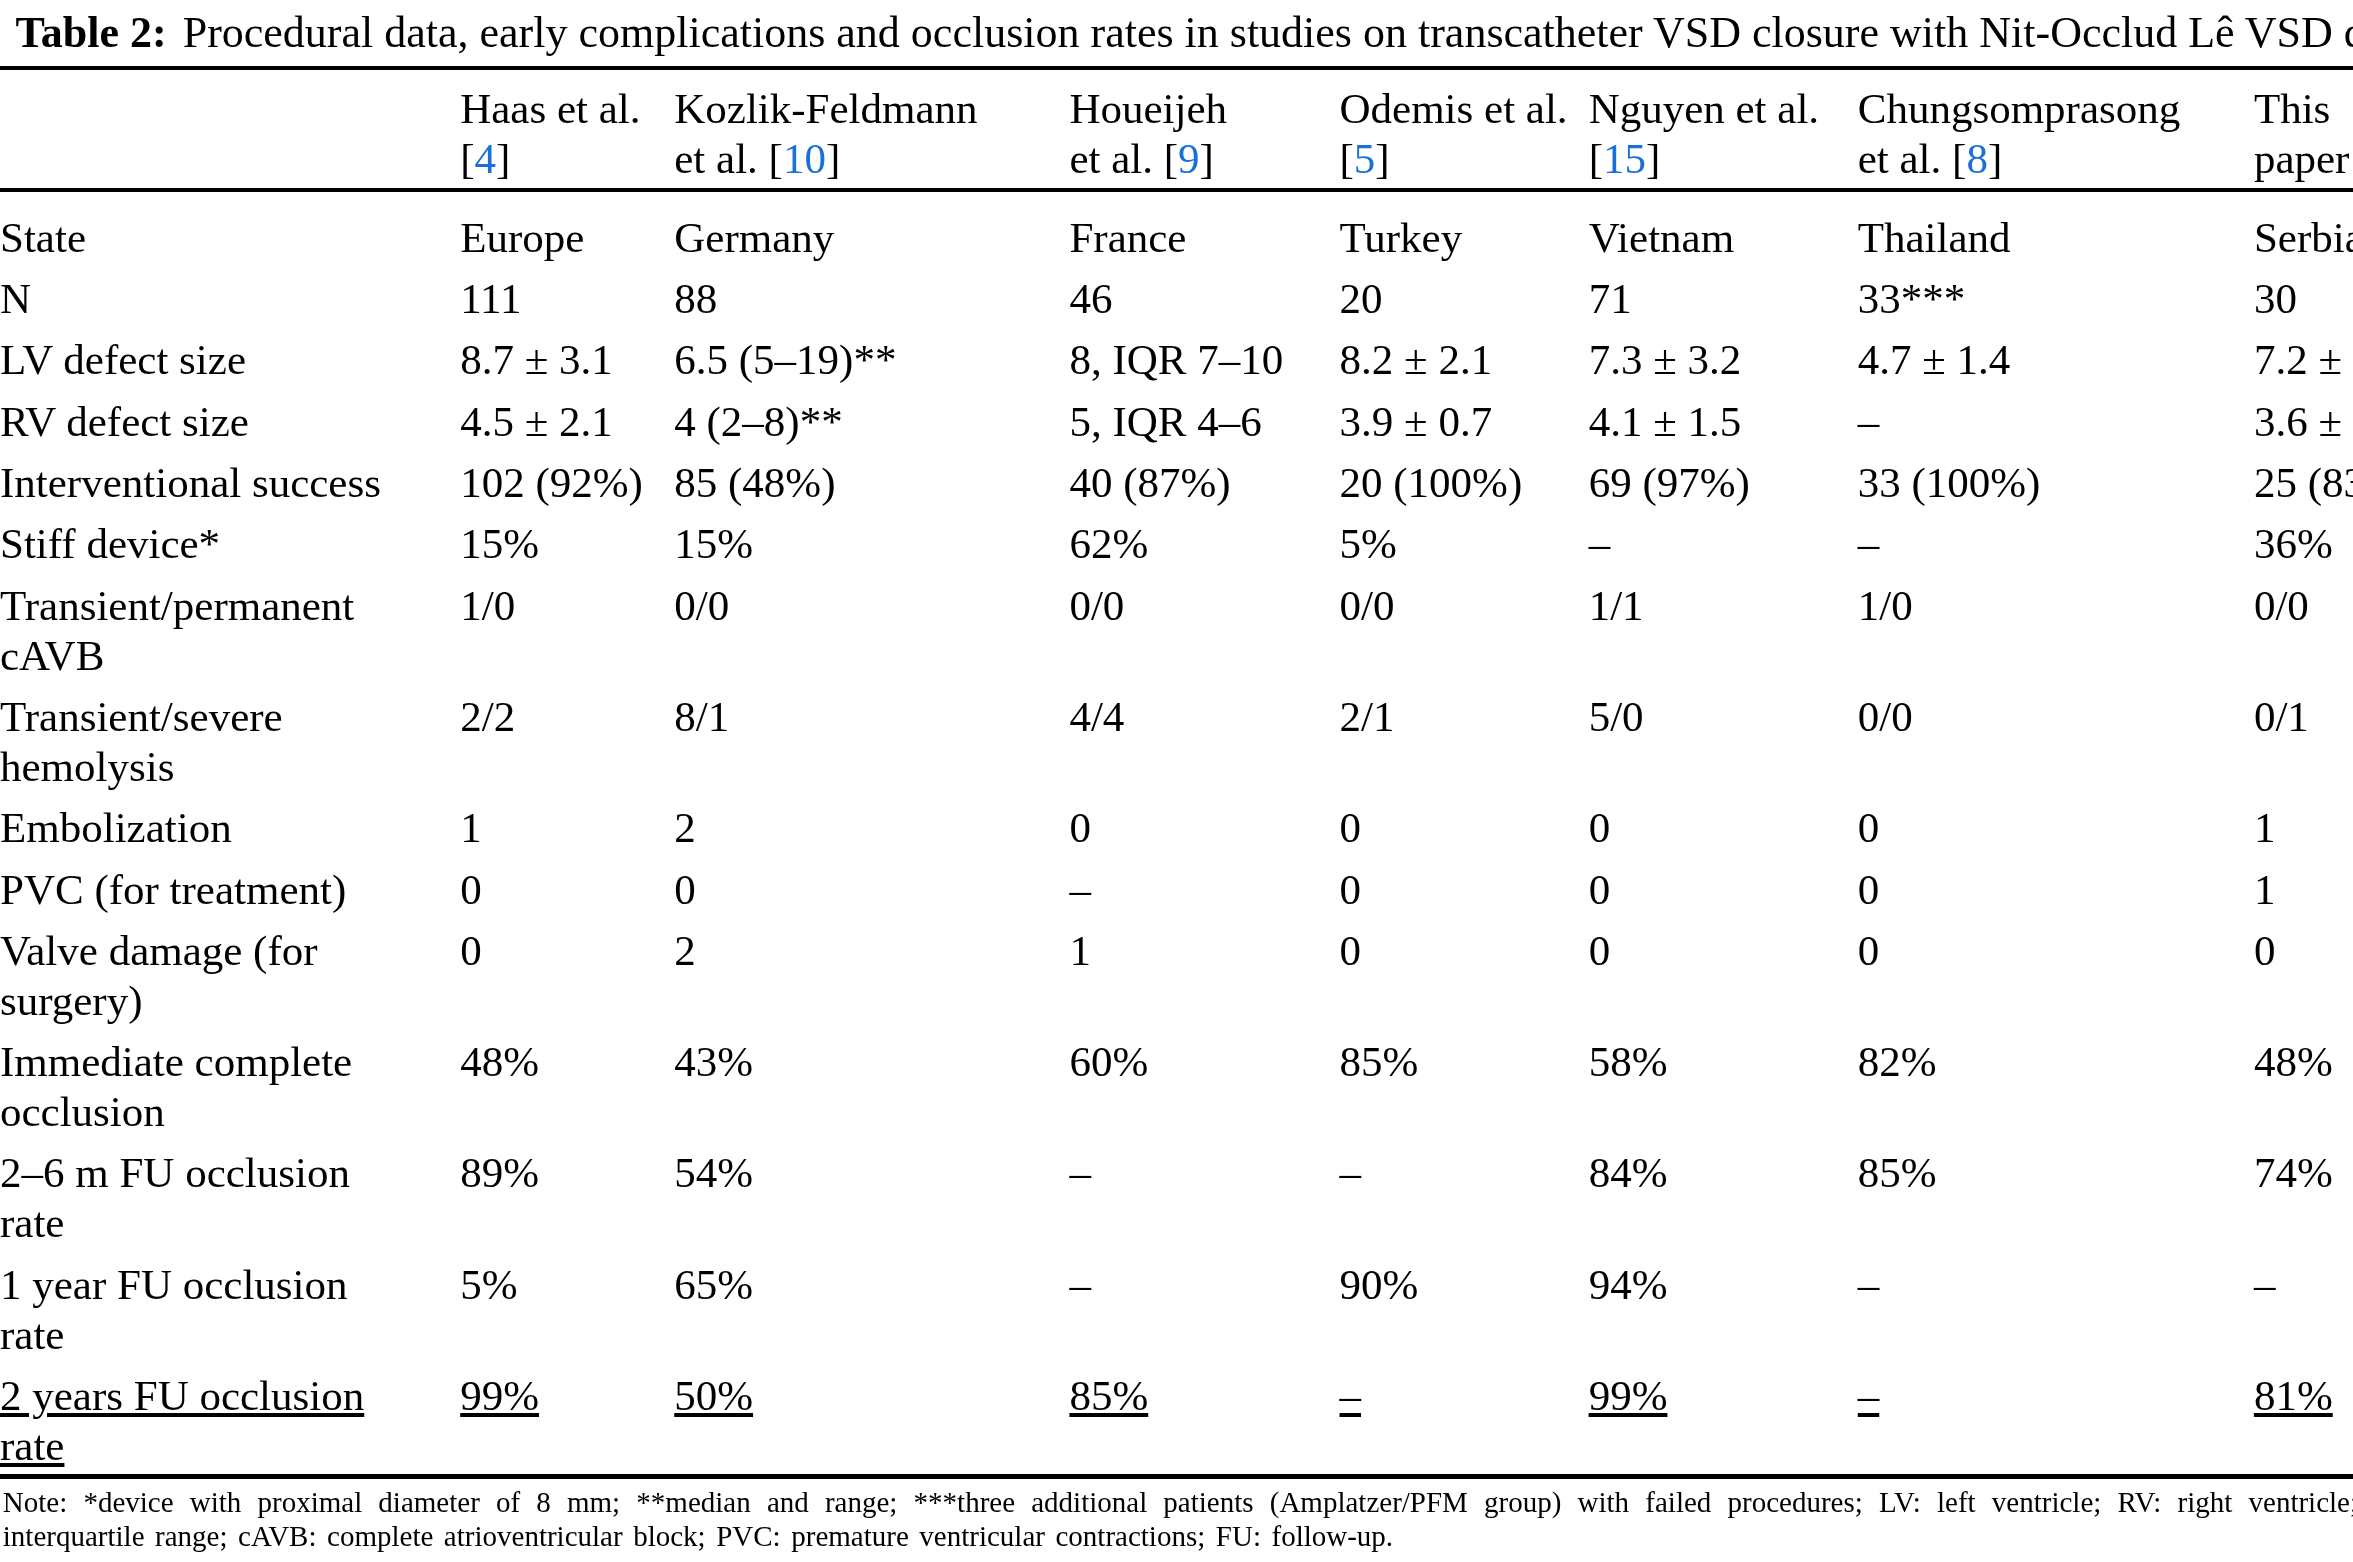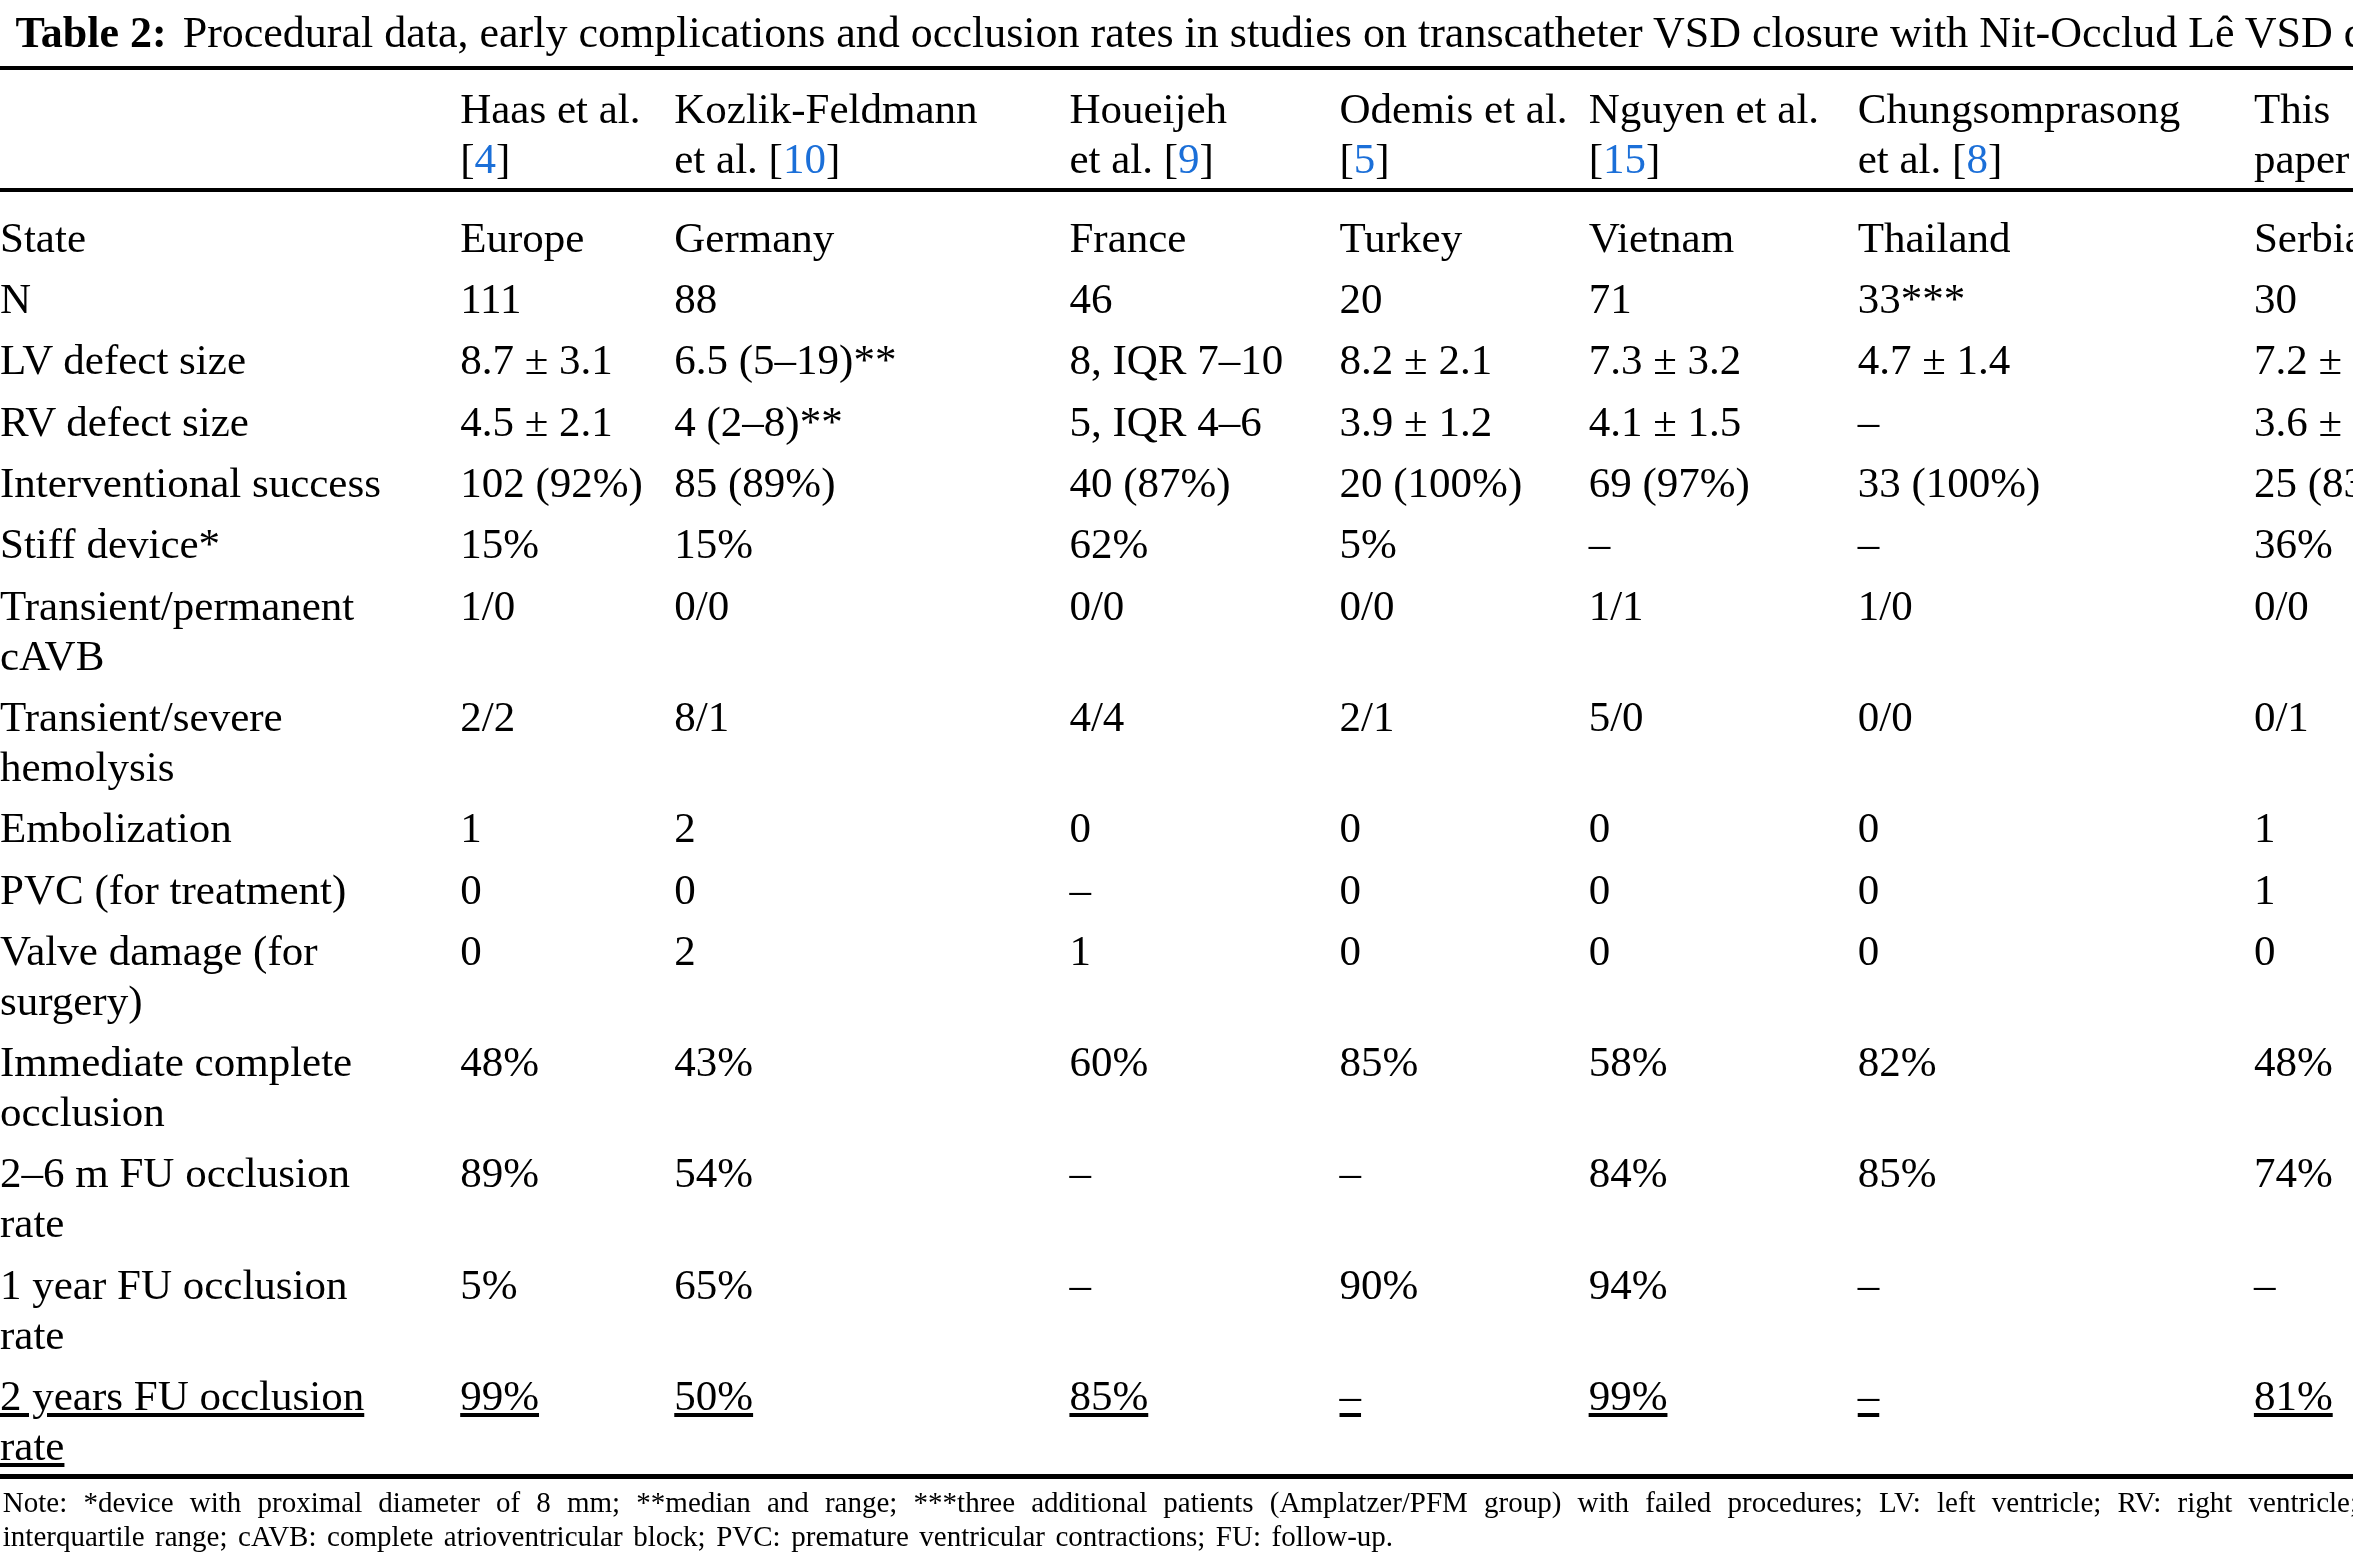--- a/index.html
+++ b/index.html
@@ -127,29 +127,29 @@
         <td>8.2 ± 2.1</td>
         <td>7.3 ± 3.2</td>
         <td>4.7 ± 1.4</td>
         <td>7.2 ± 3.4</td>
       </tr>
       <tr>
         <td class="rowlabel">RV defect size</td>
         <td>4.5 ± 2.1</td>
         <td>4 (2–8)**</td>
         <td>5, IQR 4–6</td>
-        <td>3.9 ± 1.2</td>
+        <td>3.9 ± 0.7</td>
         <td>4.1 ± 1.5</td>
         <td>–</td>
         <td>3.6 ± 1.3</td>
       </tr>
       <tr>
         <td class="rowlabel">Interventional success</td>
         <td>102 (92%)</td>
-        <td>85 (89%)</td>
+        <td>85 (48%)</td>
         <td>40 (87%)</td>
         <td>20 (100%)</td>
         <td>69 (97%)</td>
         <td>33 (100%)</td>
         <td>25 (83%)</td>
       </tr>
       <tr>
         <td class="rowlabel">Stiff device*</td>
         <td>15%</td>
         <td>15%</td>

